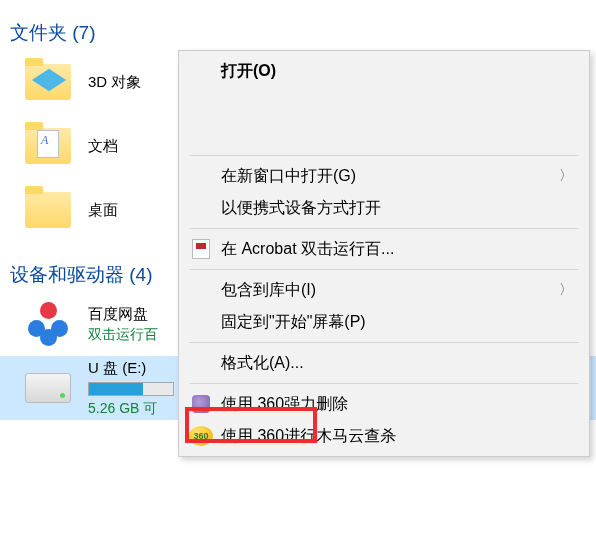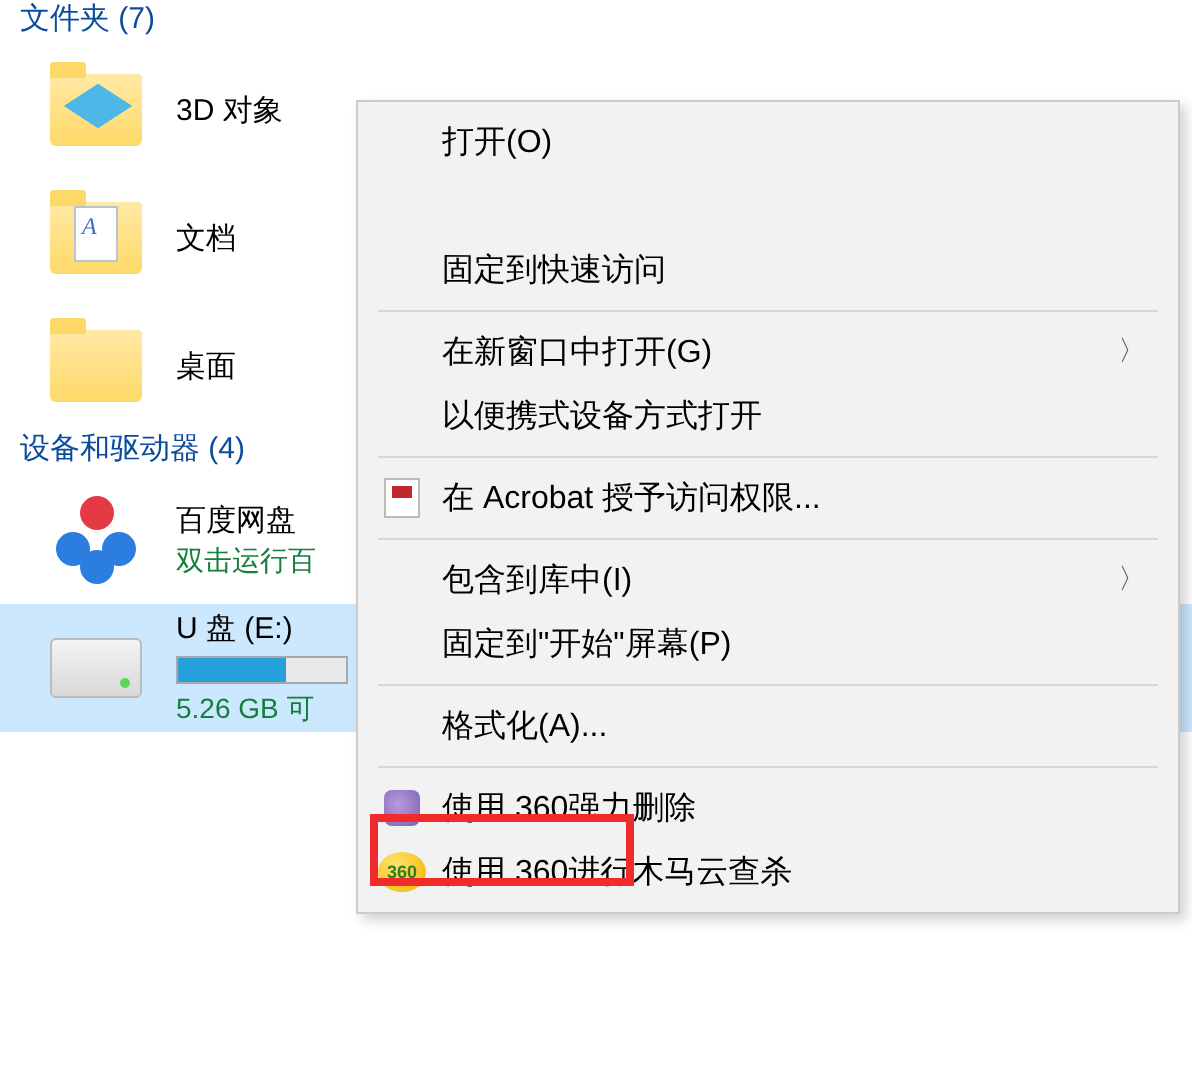--- a/index.html
+++ b/index.html
@@ -1,17 +1,17 @@
 <!DOCTYPE html>
 <html><head>
 <meta charset="utf-8">
 <style>
 *{box-sizing:border-box;margin:0;padding:0;font-family:"Microsoft YaHei","Segoe UI",sans-serif}
 body{background:#fff;width:596px;height:544px;overflow:hidden;font-size:15px;color:#000}
-.section-header{color:#0a4b9e;padding:0 10px 4px;font-size:15px}
+.section-header{color:#0a4b9e;padding:20px 10px 4px;font-size:19px}
 .item{display:flex;align-items:center;gap:16px;padding:4px 10px 4px 24px;height:64px}
 .item.sel{background:#cce8ff}
 .icon-box{width:48px;height:48px;display:flex;align-items:center;justify-content:center;flex-shrink:0}
 .folder{width:46px;height:36px;background:linear-gradient(#ffe9a6,#ffd968);border-radius:2px 2px 3px 3px;position:relative}
 .folder:before{content:"";position:absolute;top:-6px;left:0;width:18px;height:8px;background:#ffd968;border-radius:2px 2px 0 0}
 .cube3d{position:absolute;left:14px;top:6px;width:20px;height:20px;background:#4db8e8;transform:rotate(45deg) skew(-12deg,-12deg)}
 .docfile{position:absolute;left:12px;top:2px;width:22px;height:28px;background:#fff;border:1px solid #b8c4d0}
 .docfile:after{content:"A";position:absolute;left:3px;top:2px;font-size:12px;color:#3b6fcc;font-style:italic;font-family:serif}
 .baidu{width:44px;height:44px;position:relative}
 .baidu .c{position:absolute;width:17px;height:17px;border-radius:50%}
@@ -24,21 +24,21 @@
 .label{display:flex;flex-direction:column;justify-content:center;gap:2px;min-width:0}
 .label .main{font-size:15px;white-space:nowrap}
 .label .sub{font-size:14px;color:#15803d;white-space:nowrap}
 .progress{width:86px;height:14px;border:1px solid #a8a8a8;background:#e9e9e9;margin:2px 0}
 .progress .fill{height:100%;background:#26a0da}
 
 .ctxmenu{position:absolute;left:178px;top:50px;width:412px;background:#f2f2f2;border:1px solid #cccccc;box-shadow:3px 3px 6px rgba(0,0,0,.18);padding:4px 2px}
 .mi{display:flex;align-items:center;height:32px;padding:0 14px 0 8px;position:relative;cursor:default}
 .mi .ic{width:24px;height:24px;margin-right:8px;display:flex;align-items:center;justify-content:center;flex-shrink:0}
 .mi .tx{flex:1;font-size:16px}
-.mi.bold .tx{font-weight:400}
+.mi.bold .tx{font-weight:700}
 .mi .arr{font-size:14px;color:#555}
 .sep{height:1px;background:#d6d6d6;margin:4px 8px}
 .redbox{position:absolute;border:4px solid #ef2b2b;pointer-events:none}
 
 .shield{width:18px;height:20px;background:linear-gradient(135deg,#2f6fd0 50%,#1a4fa0 50%);clip-path:polygon(50% 0,100% 14%,100% 60%,50% 100%,0 60%,0 14%)}
 .pdf{width:18px;height:20px;background:#fff;border:1px solid #bbb;position:relative}
 .pdf:after{content:"";position:absolute;inset:3px 3px 9px 3px;background:#c1272d}
 .brush{width:18px;height:18px;background:radial-gradient(circle at 40% 40%,#b89be0,#7a5fb0);border-radius:4px}
 .ball360{width:44px;height:20px;border-radius:50%;background:radial-gradient(circle at 35% 30%,#ffe36b,#f5b300);display:flex;align-items:center;justify-content:center;font-size:9px;font-weight:700;color:#2e7d1e}
 </style>
@@ -111,38 +111,37 @@
 <div class="ctxmenu">
   <div class="mi bold">
       <div class="ic"></div>
       <span class="tx">打开(O)</span>
     </div>
   <div class="mi">
       <div class="ic"></div>
     </div>
   <div class="mi">
       <div class="ic"></div>
-      <span class="tx">固定到快速访问</span>
     </div>
   <div class="sep"></div>
   <div class="mi">
       <div class="ic"></div>
       <span class="tx">在新窗口中打开(G)</span>
       <span class="arr">〉</span>
     </div>
   <div class="mi">
       <div class="ic"></div>
       <span class="tx">以便携式设备方式打开</span>
     </div>
   <div class="sep"></div>
   <div class="mi">
       <div class="ic">
         <div class="pdf"></div>
       </div>
-      <span class="tx">在 Acrobat 授予访问权限...</span>
+      <span class="tx">在 Acrobat 双击运行百...</span>
     </div>
   <div class="sep"></div>
   <div class="mi">
       <div class="ic"></div>
       <span class="tx">包含到库中(I)</span>
       <span class="arr">〉</span>
     </div>
   <div class="mi">
       <div class="ic"></div>
       <span class="tx">固定到"开始"屏幕(P)</span>

